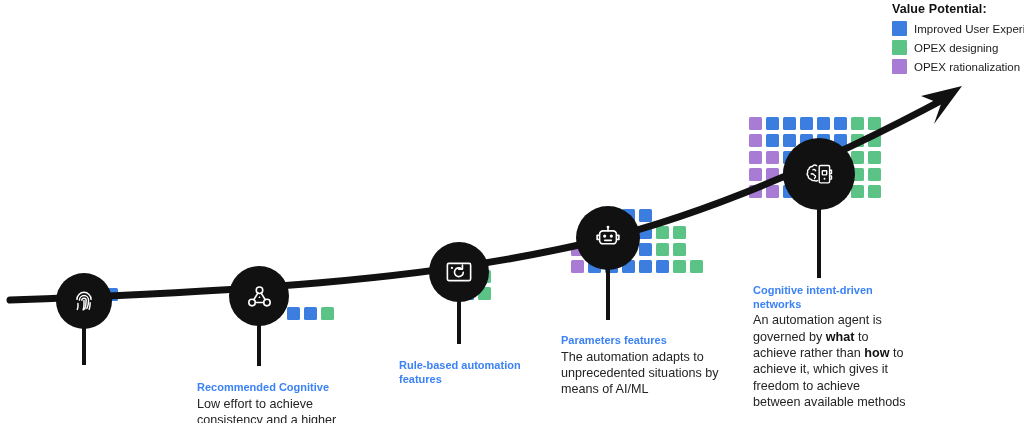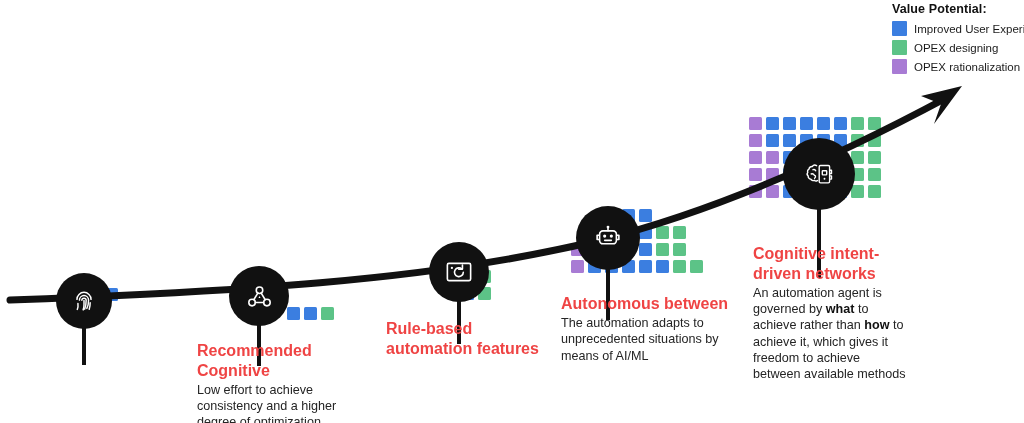--- a/index.html
+++ b/index.html
@@ -19,21 +19,21 @@
 
   
   .grid{position:absolute;}
   .sq{position:absolute;border-radius:1.5px;}
   .node-circle{position:absolute;border-radius:50%;background:#111111;
                display:flex;align-items:center;justify-content:center;}
   .stem{position:absolute;background:#111111;width:4px;}
 
   
   .caption{position:absolute;}
-  .cap-title{font-size:16px;font-weight:bold;color:#ef4444;line-height:1.24;margin-bottom:1px;}
+  .cap-title{font-size:11px;font-weight:bold;color:#3b82f6;line-height:1.24;margin-bottom:1px;margin-top:40px;}
   .cap-body{font-size:12.6px;color:#242424;line-height:1.3;}
   .cap-body b{font-weight:bold;color:#111;}
 </style>
 </head>
 <body>
 
 <div id="stage">
 
   <div class="legend">
     <div class="legend-title">Value Potential:</div>
@@ -201,26 +201,26 @@
         </span>
       </div>
     </div>
 
 
   <div class="caption" style="left:197px;top:341px;width:172px;">
     <div class="cap-title">Recommended Cognitive</div>
     <div class="cap-body"><span>Low effort to achieve consistency and a higher degree of optimization</span></div>
   </div>
 
-  <div class="caption" style="left:386px;top:319px;width:163px;">
+  <div class="caption" style="left:399px;top:319px;width:163px;">
     <div class="cap-title">Rule-based automation features</div>
   </div>
 
   <div class="caption" style="left:561px;top:294px;width:180px;">
-    <div class="cap-title">Autonomous between</div>
+    <div class="cap-title">Parameters features</div>
     <div class="cap-body"><span>The automation adapts to unprecedented situations by means of AI/ML</span></div>
   </div>
 
   <div class="caption" style="left:753px;top:244px;width:157px;">
     <div class="cap-title">Cognitive intent-driven networks</div>
     <div class="cap-body"><span>An automation agent is governed by </span><b>what</b><span> to achieve rather than </span><b>how</b><span> to achieve it, which gives it freedom to achieve between available methods</span></div>
   </div>
 
 </div>
 

